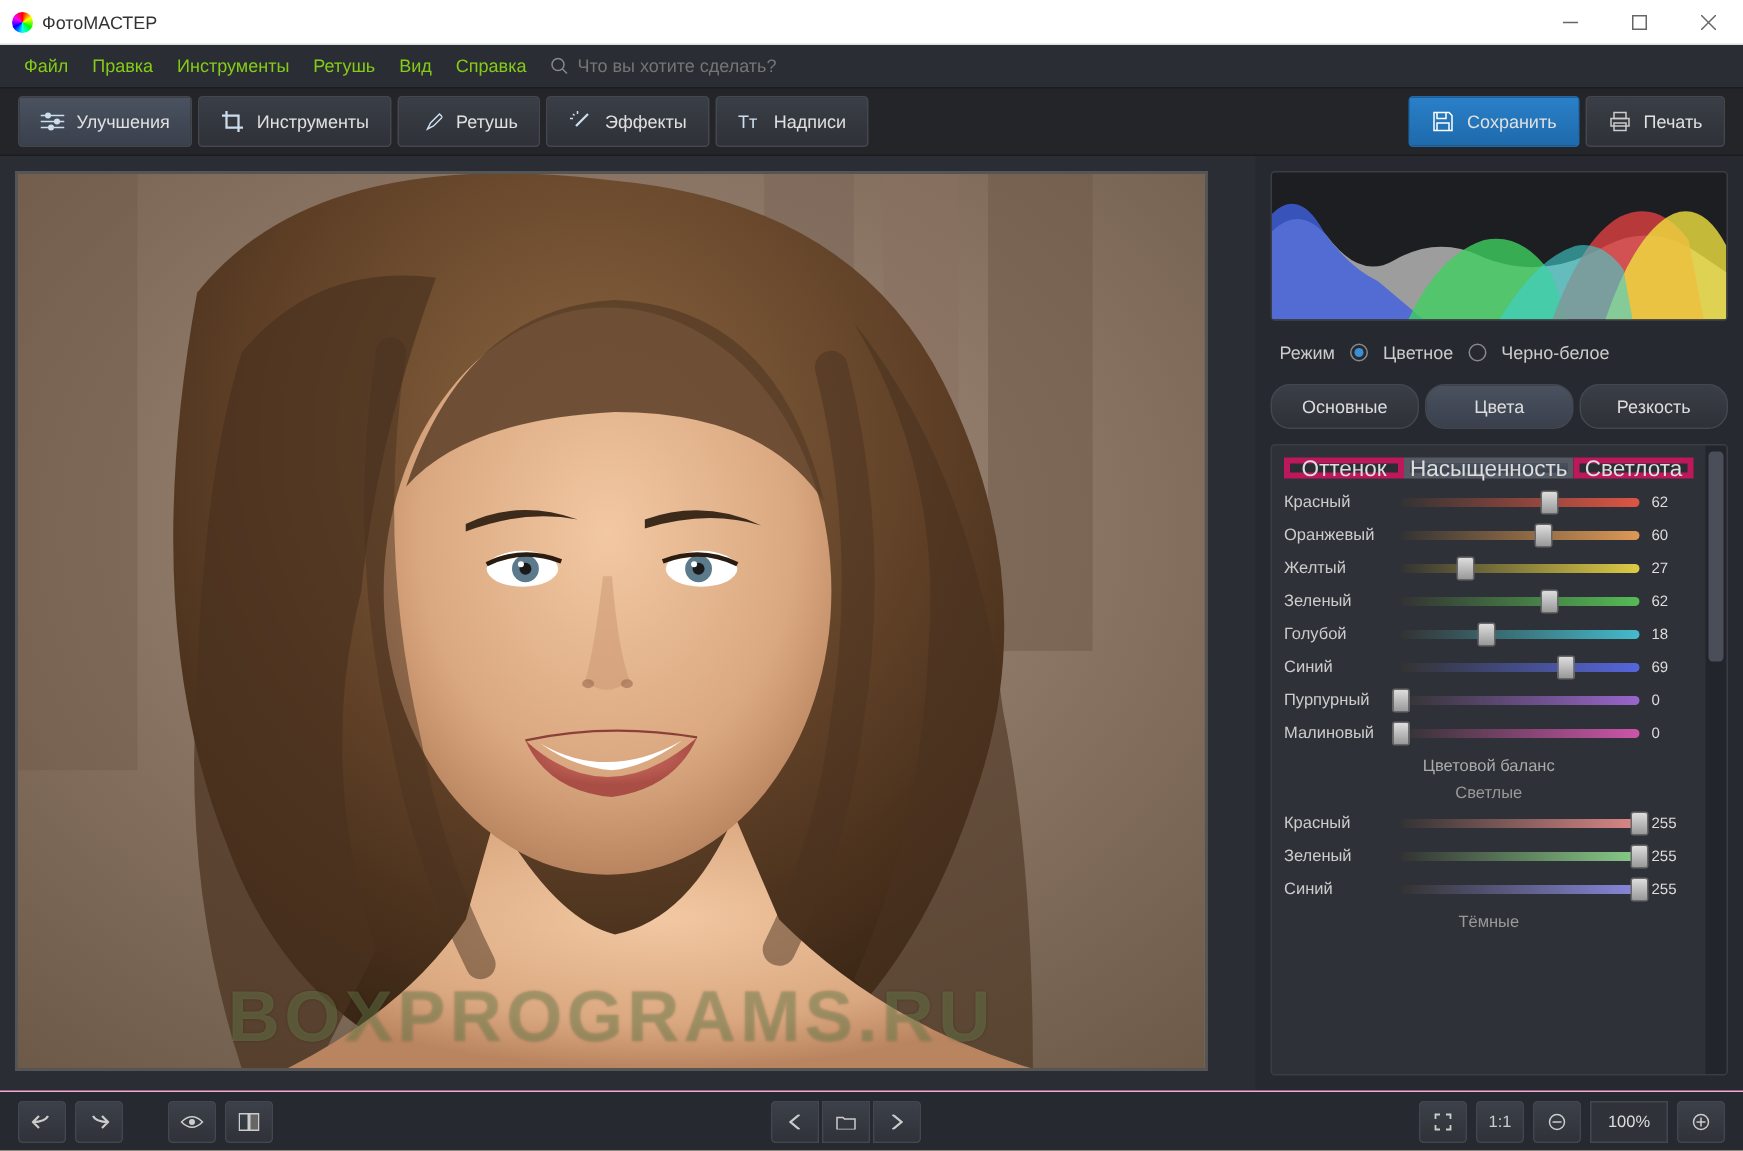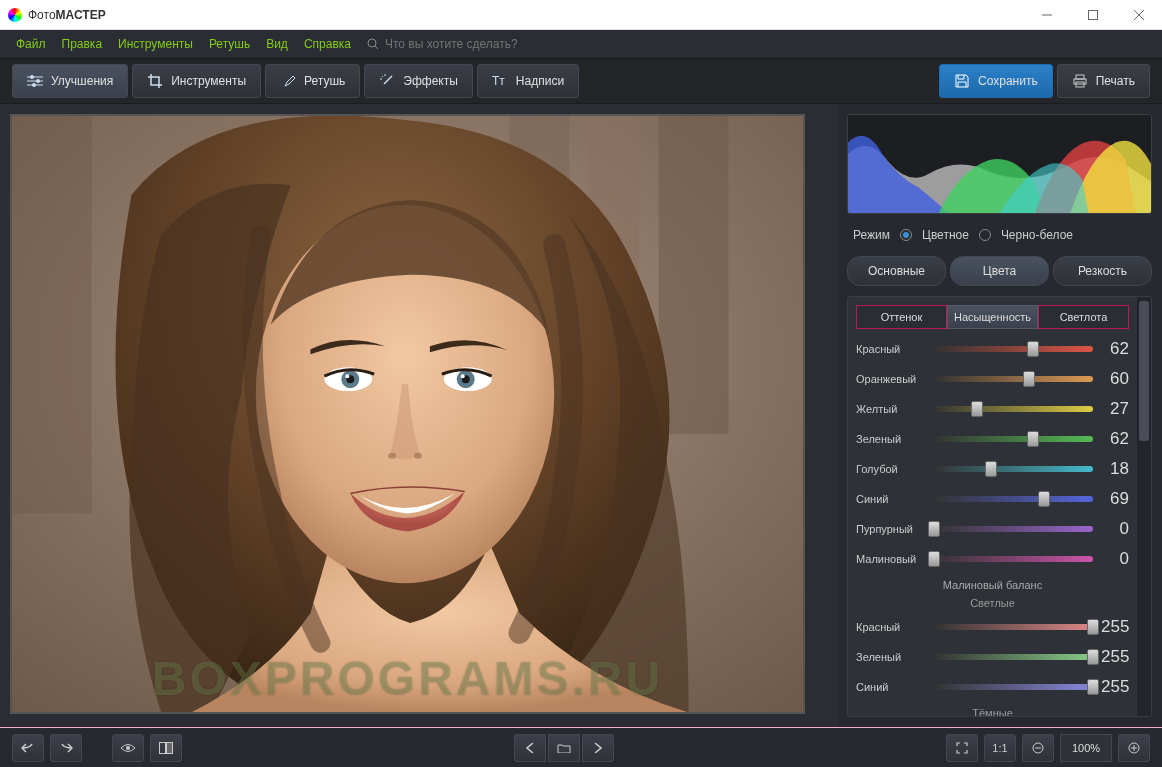--- a/index.html
+++ b/index.html
@@ -1,20 +1,20 @@
 <!DOCTYPE html>
 <html><head>
 <meta charset="utf-8">
 <style>
 *{box-sizing:border-box;margin:0;padding:0;font-family:"Segoe UI",Tahoma,sans-serif;font-size:12px;user-select:none}
 body{width:1162px;height:767px;background:#fff;overflow:hidden;display:flex;flex-direction:column}
 .titlebar{height:30px;background:#fff;display:flex;align-items:center;padding-left:8px;border-bottom:1px solid #ddd}
 .titlebar .logo{width:14px;height:14px;border-radius:50%;background:conic-gradient(#f00,#ff0,#0f0,#0ff,#00f,#f0f,#f00);margin-right:6px}
 .titlebar .title{color:#333;font-size:12px}
-.titlebar .title .bold{font-weight:700}
+.titlebar .title .bold{font-weight:400}
 .winbtns{margin-left:auto;display:flex}
 .winbtn{width:46px;height:30px;display:flex;align-items:center;justify-content:center;color:#666;cursor:pointer}
 .app{flex:1;background:#2a2d33;display:flex;flex-direction:column;color:#ccc;overflow:hidden}
 .menubar{height:28px;display:flex;align-items:center;padding:0 8px;gap:4px}
 .menuitem{padding:4px 8px;color:#84cc16;cursor:pointer;border-radius:2px}
 .searchbox{display:flex;align-items:center;margin-left:4px;gap:6px;color:#888}
 .searchbox input{background:transparent;border:none;color:#fde047;outline:none;width:180px}
 .toolbar{height:46px;background:#232529;display:flex;align-items:center;padding:0 12px;gap:4px;border-top:1px solid #1a1c20;border-bottom:1px solid #1a1c20}
 .tbtn{height:34px;padding:0 14px;display:flex;align-items:center;gap:8px;background:linear-gradient(#3a3e46,#2e3137);border:1px solid #44474f;border-radius:3px;color:#e0e0e0;cursor:pointer;font-size:13px}
 .tbtn.active{background:linear-gradient(#4a5260,#3a404c)}
@@ -34,27 +34,27 @@
 .radio.checked::after{content:"";width:6px;height:6px;border-radius:50%;background:#3b8fd4}
 .rlabel{color:#ccc;cursor:pointer}
 .tabs1{display:flex;gap:4px}
 .tab1{flex:1;height:30px;display:flex;align-items:center;justify-content:center;background:linear-gradient(#3a3e46,#2e3137);border:1px solid #44474f;border-radius:13px;color:#ddd;cursor:pointer}
 .tab1.active{background:linear-gradient(#4a5260,#3a404c)}
 .panel{flex:1;background:#2e3137;border:1px solid #3a3d44;border-radius:3px;display:flex;overflow:hidden}
 .panel-scroll{flex:1;overflow-y:auto;padding:8px}
 .panel-vbar{width:14px;background:#22252b;position:relative}
 .panel-vbar .thumb{position:absolute;top:4px;left:2px;right:2px;height:140px;background:#4a4e58;border-radius:3px;cursor:pointer}
 .tabs2{display:flex;margin-bottom:10px}
-.tab2{flex:1;height:24px;display:flex;align-items:center;justify-content:center;background:#2a2d33;border:1px solid #be185d;color:#ddd;cursor:pointer;font-size:11px}
+.tab2{flex:1;height:14px;display:flex;align-items:center;justify-content:center;background:#2a2d33;border:4px solid #be185d;color:#ddd;cursor:pointer;font-size:15px}
 .tab2.active{background:linear-gradient(#4a5260,#3a404c);border-color:#555a65}
 .srow{display:flex;align-items:center;gap:8px;margin-bottom:10px}
 .slabel{width:70px;color:#ccc;font-size:11px}
 .strack{flex:1;height:6px;border-radius:3px;position:relative;cursor:pointer}
 .shandle{position:absolute;top:50%;width:12px;height:16px;background:linear-gradient(#ddd,#999);border-radius:2px;transform:translate(-50%,-50%);border:1px solid #666;cursor:grab}
-.sval{width:28px;text-align:right;color:#ddd;font-size:17px}
+.sval{width:28px;text-align:left;color:#ddd;font-size:10px}
 .sechdr{text-align:center;color:#aaa;margin:8px 0 6px;font-size:11px}
 .subhdr{text-align:center;color:#999;margin:2px 0 8px;font-size:11px}
 .bottombar{height:40px;background:#26292f;border-top:1px solid #f9a8d4;display:flex;align-items:center;padding:0 12px;gap:6px}
 .bbtn{width:32px;height:28px;background:linear-gradient(#3c4049,#2f3238);border:1px solid #44474f;border-radius:3px;display:flex;align-items:center;justify-content:center;color:#ccc;cursor:pointer}
 .bgrp{display:flex;gap:2px}
 .bgrp .bbtn{border-radius:0}
 .bgrp .bbtn:first-child{border-radius:3px 0 0 3px}
 .bgrp .bbtn:last-child{border-radius:0 3px 3px 0}
 .zoomval{width:52px;height:28px;background:#2f3238;border:1px solid #44474f;display:flex;align-items:center;justify-content:center;color:#ddd;font-size:11px}
 svg{display:block}
@@ -331,21 +331,21 @@
                 <div class="sval">0</div>
               </div>
               <div class="srow">
                 <div class="slabel">Малиновый</div>
                 <div class="strack" style="background: linear-gradient(90deg, rgb(51, 51, 51), rgb(204, 85, 170));">
                   <div class="shandle" style="left: 0%;"></div>
                 </div>
                 <div class="sval">0</div>
               </div>
             </div>
-          <div class="sechdr">Малиновый баланс</div>
+          <div class="sechdr">Цветовой баланс</div>
           <div class="subhdr">Светлые</div>
           <div id="bsliders">
               <div class="srow">
                 <div class="slabel">Красный</div>
                 <div class="strack" style="background: linear-gradient(90deg, rgb(51, 51, 51), rgb(221, 136, 136));">
                   <div class="shandle" style="left: 100%;"></div>
                 </div>
                 <div class="sval">255</div>
               </div>
               <div class="srow">

